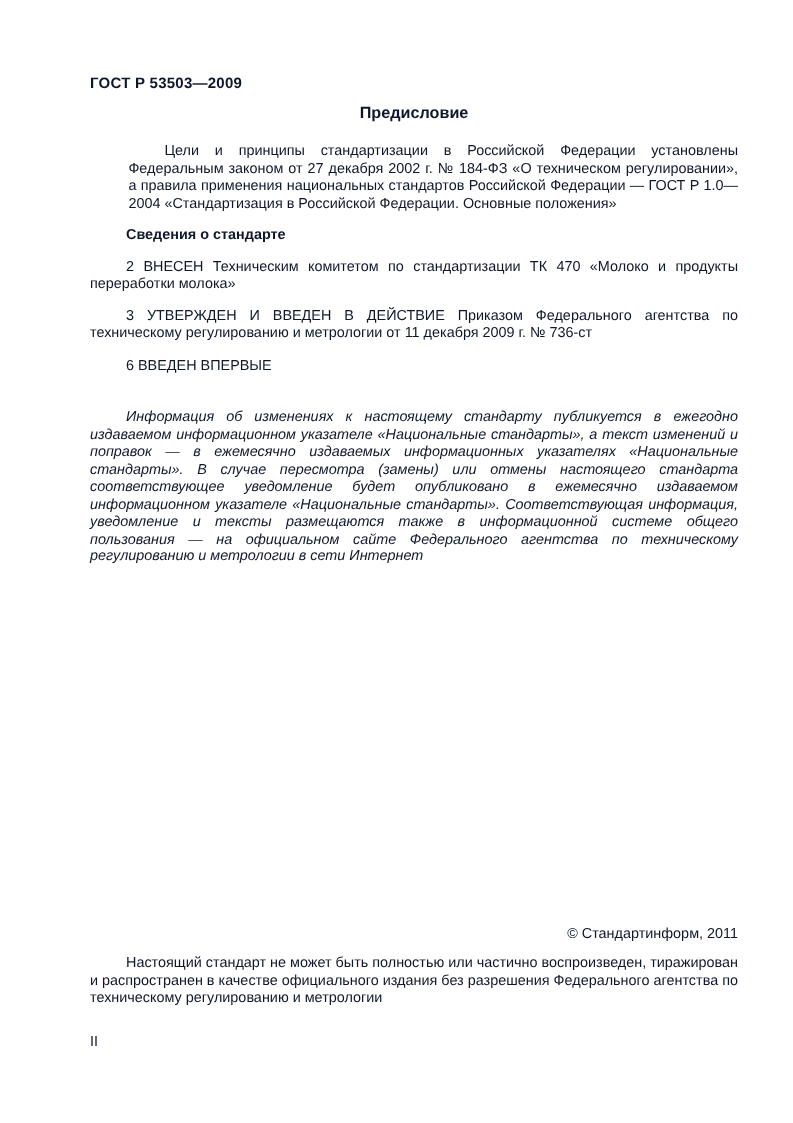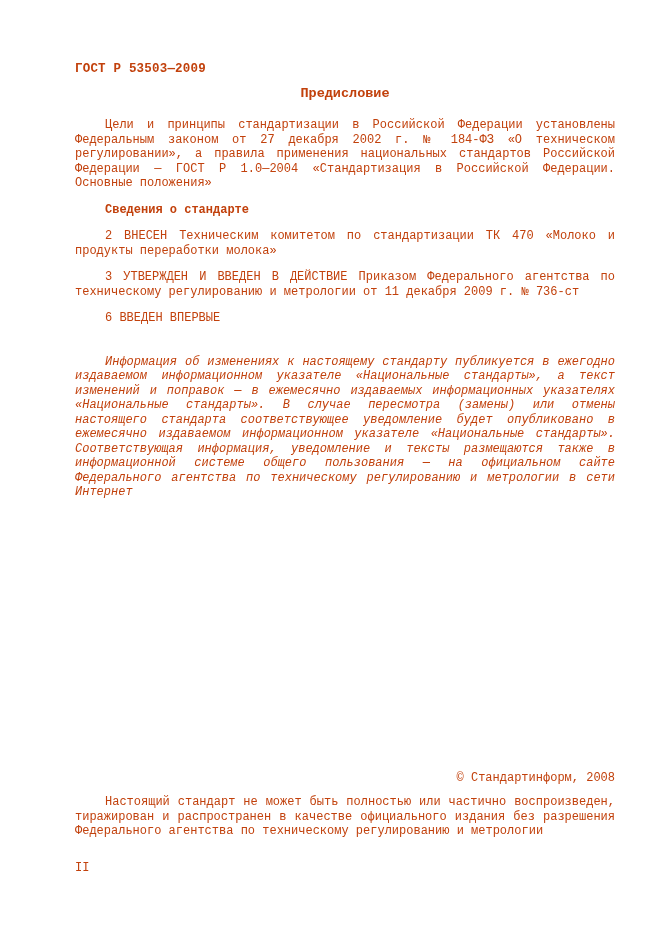--- a/index.html
+++ b/index.html
@@ -5,22 +5,22 @@
   html, body {
     margin: 0;
     padding: 0;
     background: #ffffff;
   }
   .page {
     position: relative;
     width: 661px;
     height: 936px;
     background: #ffffff;
-    font-family: Liberation Mono, monospace;
-    color: #c2410c;
+    font-family: Liberation Sans, sans-serif;
+    color: #0f172a;
     overflow: hidden;
   }
   .content {
     position: absolute;
     left: 75px;
     right: 46px;
     top: 62px;
   }
   .doc-header {
     font-size: 12.5px;
@@ -34,20 +34,21 @@
     font-size: 13.5px;
     font-weight: bold;
     line-height: 16px;
   }
   .para {
     margin-top: 16px;
     font-size: 12px;
     line-height: 14.5px;
     text-align: justify;
     text-indent: 30px;
+    margin-left: 32px;
   }
   .section-heading {
     font-size: 12px;
     font-weight: bold;
     line-height: 14.5px;
     text-indent: 30px;
   }
   .item {
     margin-top: 12px;
     font-size: 12px;
@@ -104,19 +105,19 @@
     <p class="item">2  ВНЕСЕН Техническим комитетом по стандартизации ТК 470 «Молоко и продукты переработки молока»</p>
 
     <p class="item">3  УТВЕРЖДЕН И ВВЕДЕН В ДЕЙСТВИЕ Приказом Федерального агентства по техническому регулированию и метрологии от 11 декабря 2009 г. № 736-ст</p>
 
     <p class="item">6  ВВЕДЕН ВПЕРВЫЕ</p>
 
     <p class="change-notice">Информация об изменениях к настоящему стандарту публикуется в ежегодно издаваемом информационном указателе «Национальные стандарты», а текст изменений и поправок —  в ежемесячно издаваемых информационных указателях «Национальные стандарты». В случае пересмотра (замены) или отмены настоящего стандарта соответствующее уведомление будет опубликовано в ежемесячно издаваемом информационном указателе «Национальные стандарты». Соответствующая информация, уведомление и тексты размещаются также в информационной системе общего пользования —  на официальном сайте Федерального агентства по техническому регулированию и метрологии в сети Интернет</p>
   </div>
 
   <div class="bottom-block">
-    <div class="copyright">© Стандартинформ, 2008</div>
+    <div class="copyright">© Стандартинформ, 2011</div>
 
     <p class="reproduction-notice">Настоящий стандарт не может быть полностью или частично воспроизведен, тиражирован и распространен в качестве официального издания без разрешения Федерального агентства по техническому регулированию и метрологии</p>
 
     <div class="page-number">II</div>
   </div>
 </div>
 
 </body></html>

